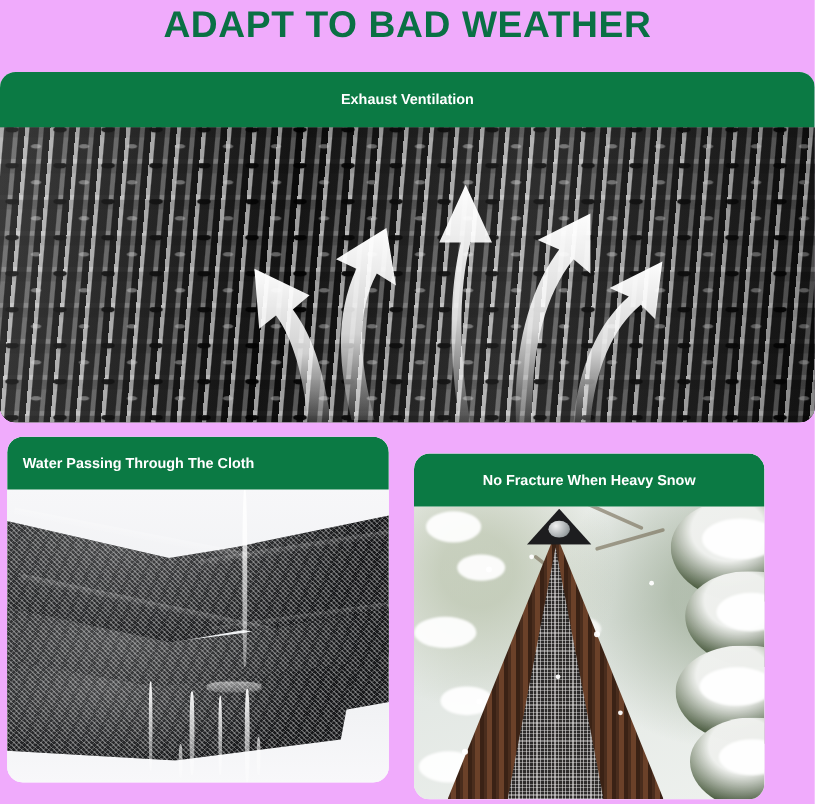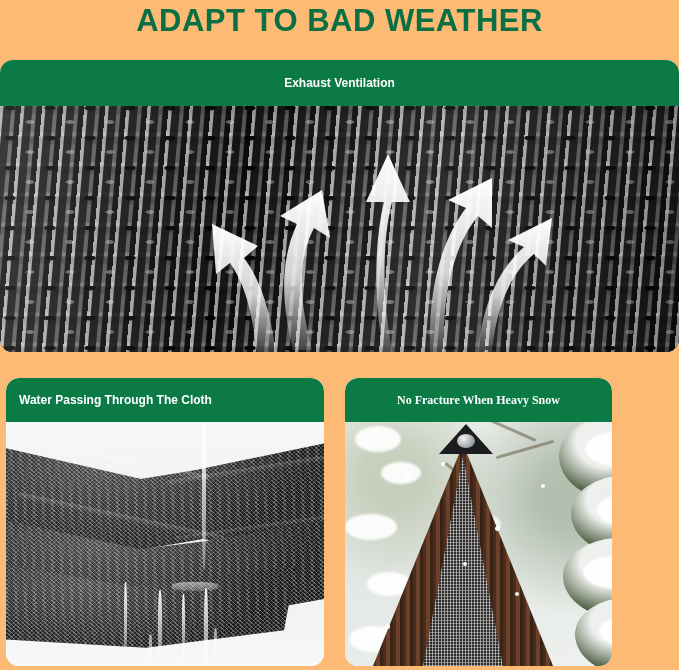--- a/index.html
+++ b/index.html
@@ -2,35 +2,35 @@
 <html><head>
 <meta charset="utf-8">
 <style>
   html,body{margin:0;padding:0;}
   body{
     width:679px;height:670px;
     background:#ffffff;
     font-family:"Liberation Sans", sans-serif;
     overflow:hidden;
   }
-  .sheet{position:relative;width:679px;height:670px;background:#fdba74;}
+  .sheet{position:relative;width:679px;height:670px;background:#f0abfc;}
 
   
   .headline{
     position:absolute;left:0;top:0;width:679px;height:42px;
     display:flex;align-items:center;justify-content:center;
     font-size:31px;font-weight:bold;letter-spacing:.5px;
     color:#0a7044;white-space:nowrap;
   }
 
   
   .panel{position:absolute;overflow:hidden;border-radius:13px;background:#fff;}
   .panel-top{left:0;top:60px;width:679px;height:292px;}
-  .panel-bl{left:6px;top:378px;width:318px;height:288px;}
-  .panel-br{left:345px;top:378px;width:267px;height:288px;font-family:Liberation Serif, serif;}
+  .panel-bl{left:6px;top:364px;width:318px;height:288px;}
+  .panel-br{left:345px;top:378px;width:292px;height:288px;}
 
   .bar{
     position:absolute;left:0;top:0;width:100%;
     background:#0b7a44;color:#fff;
     font-size:12px;font-weight:bold;
     display:flex;align-items:center;
     box-sizing:border-box;z-index:6;
   }
   .bar-top{height:46px;justify-content:center;}
   .bar-left{height:44px;justify-content:flex-start;padding-left:13px;

